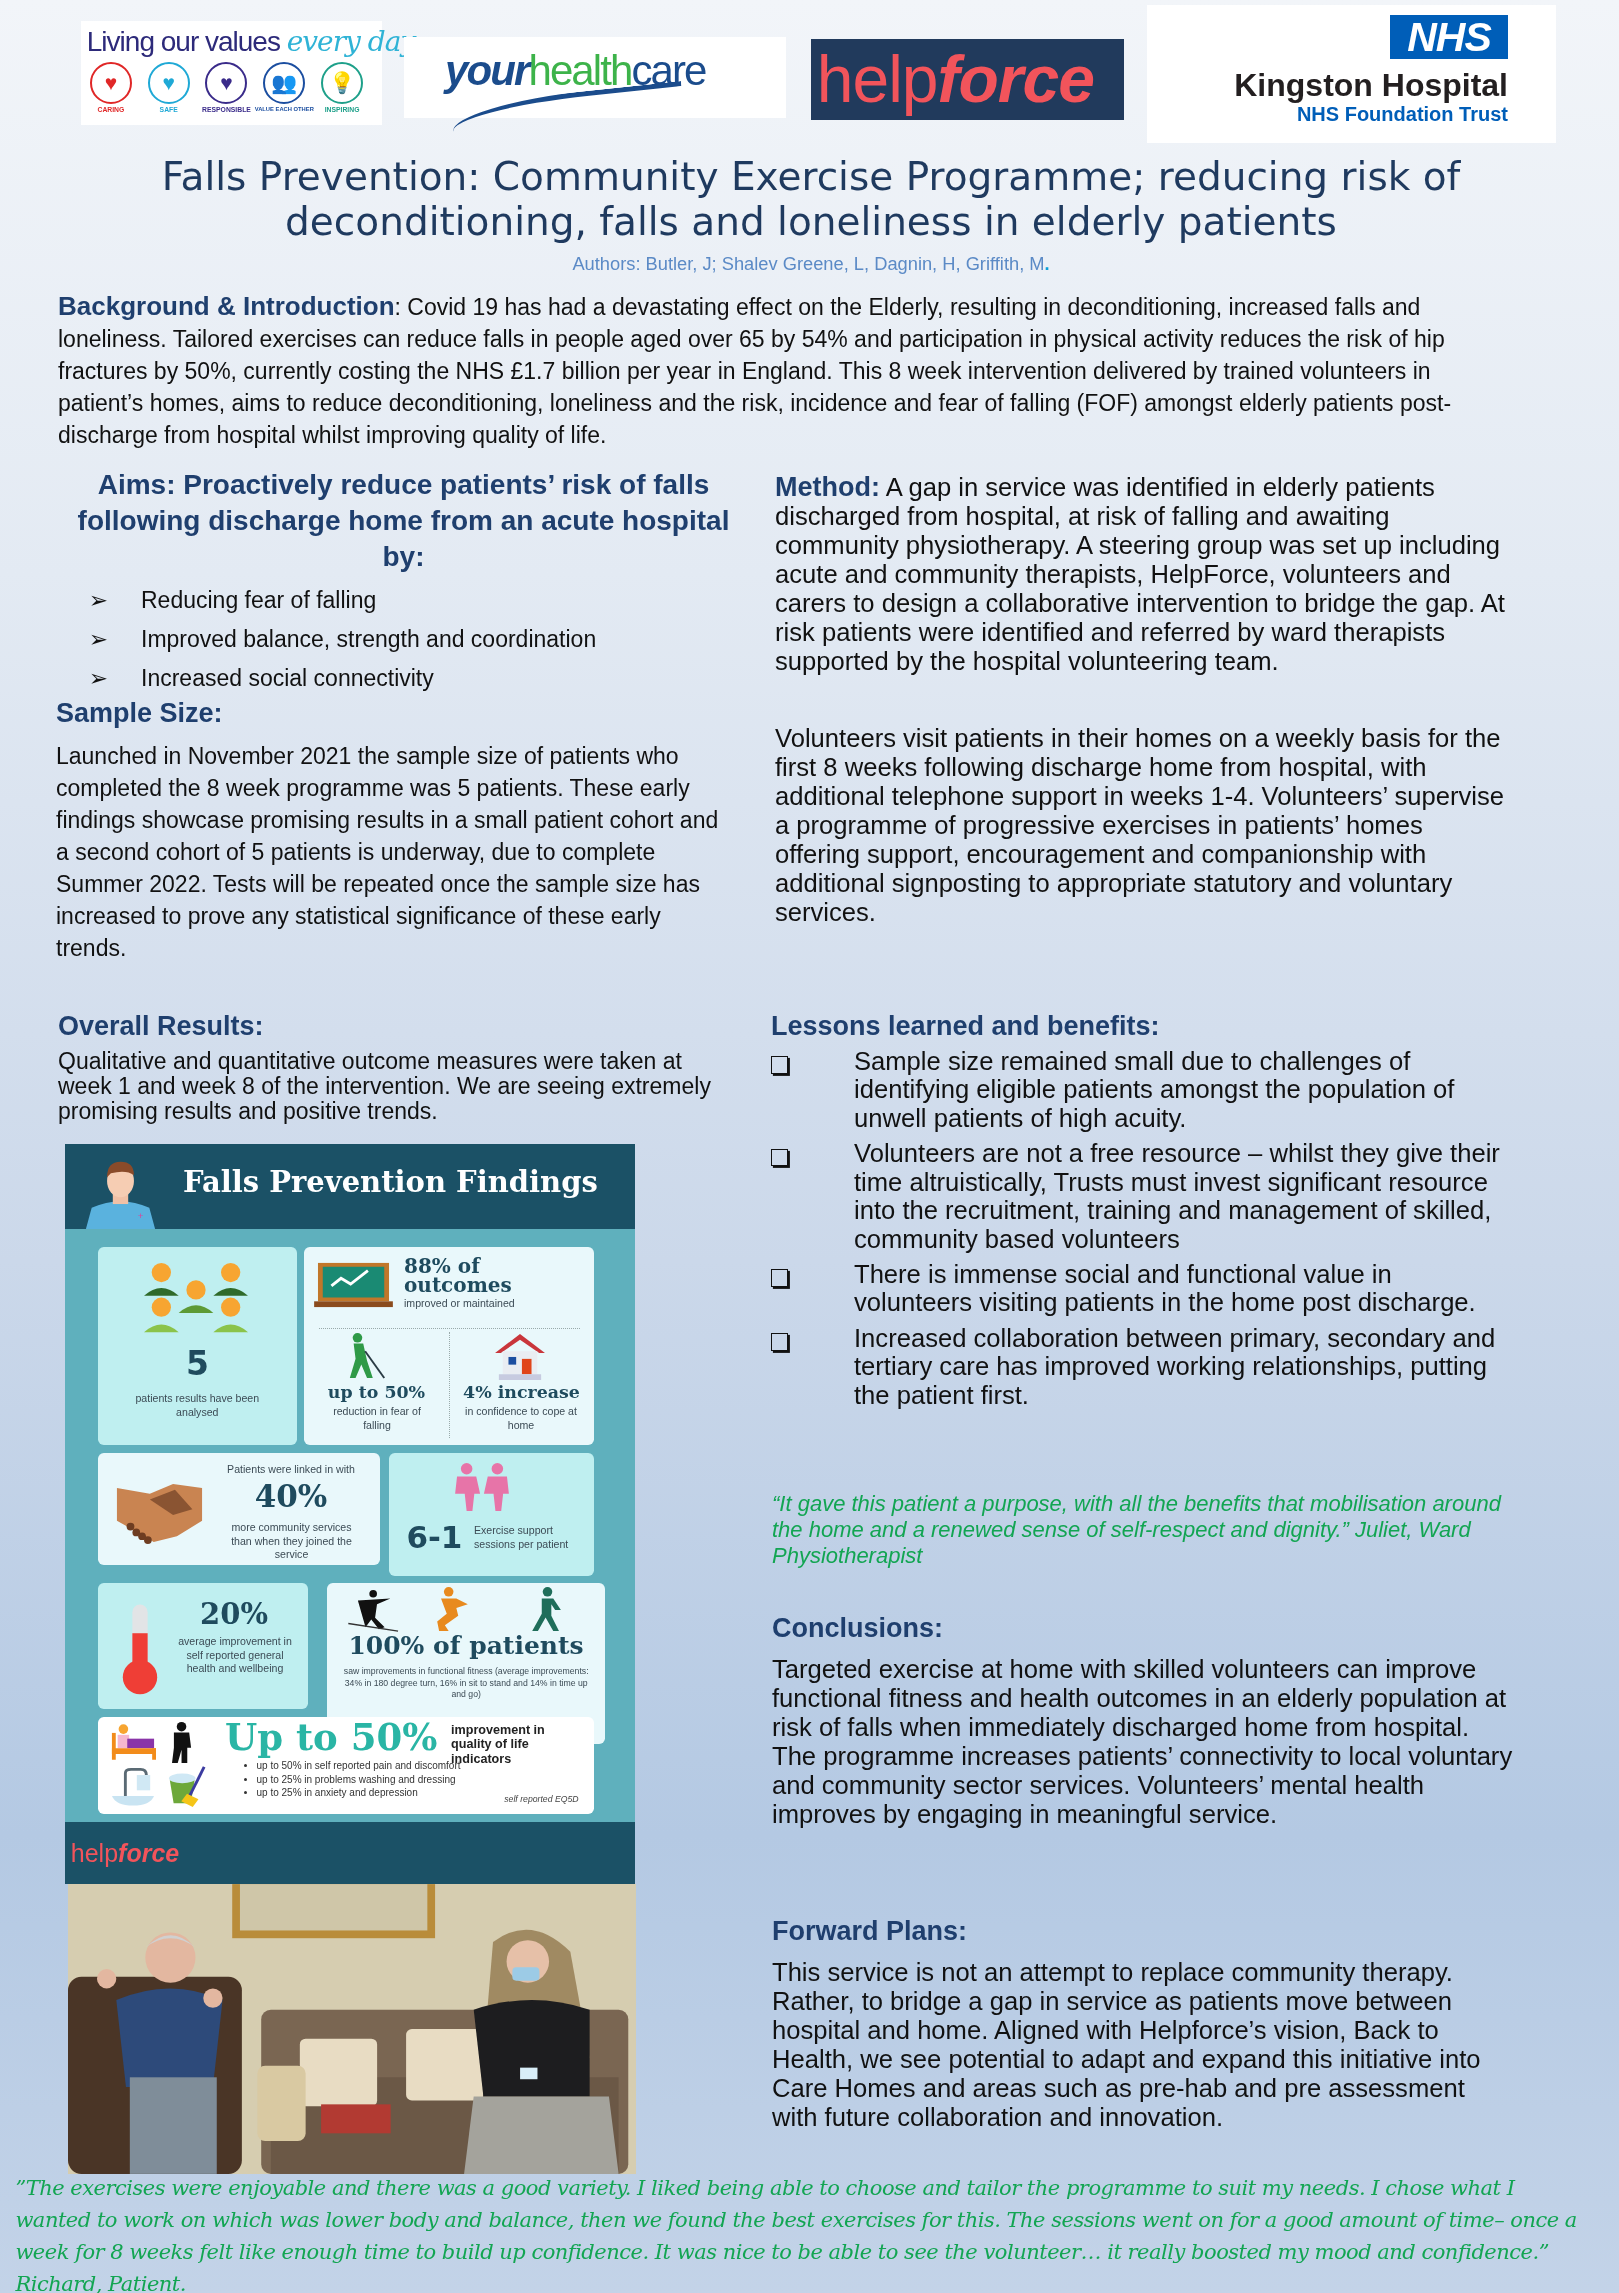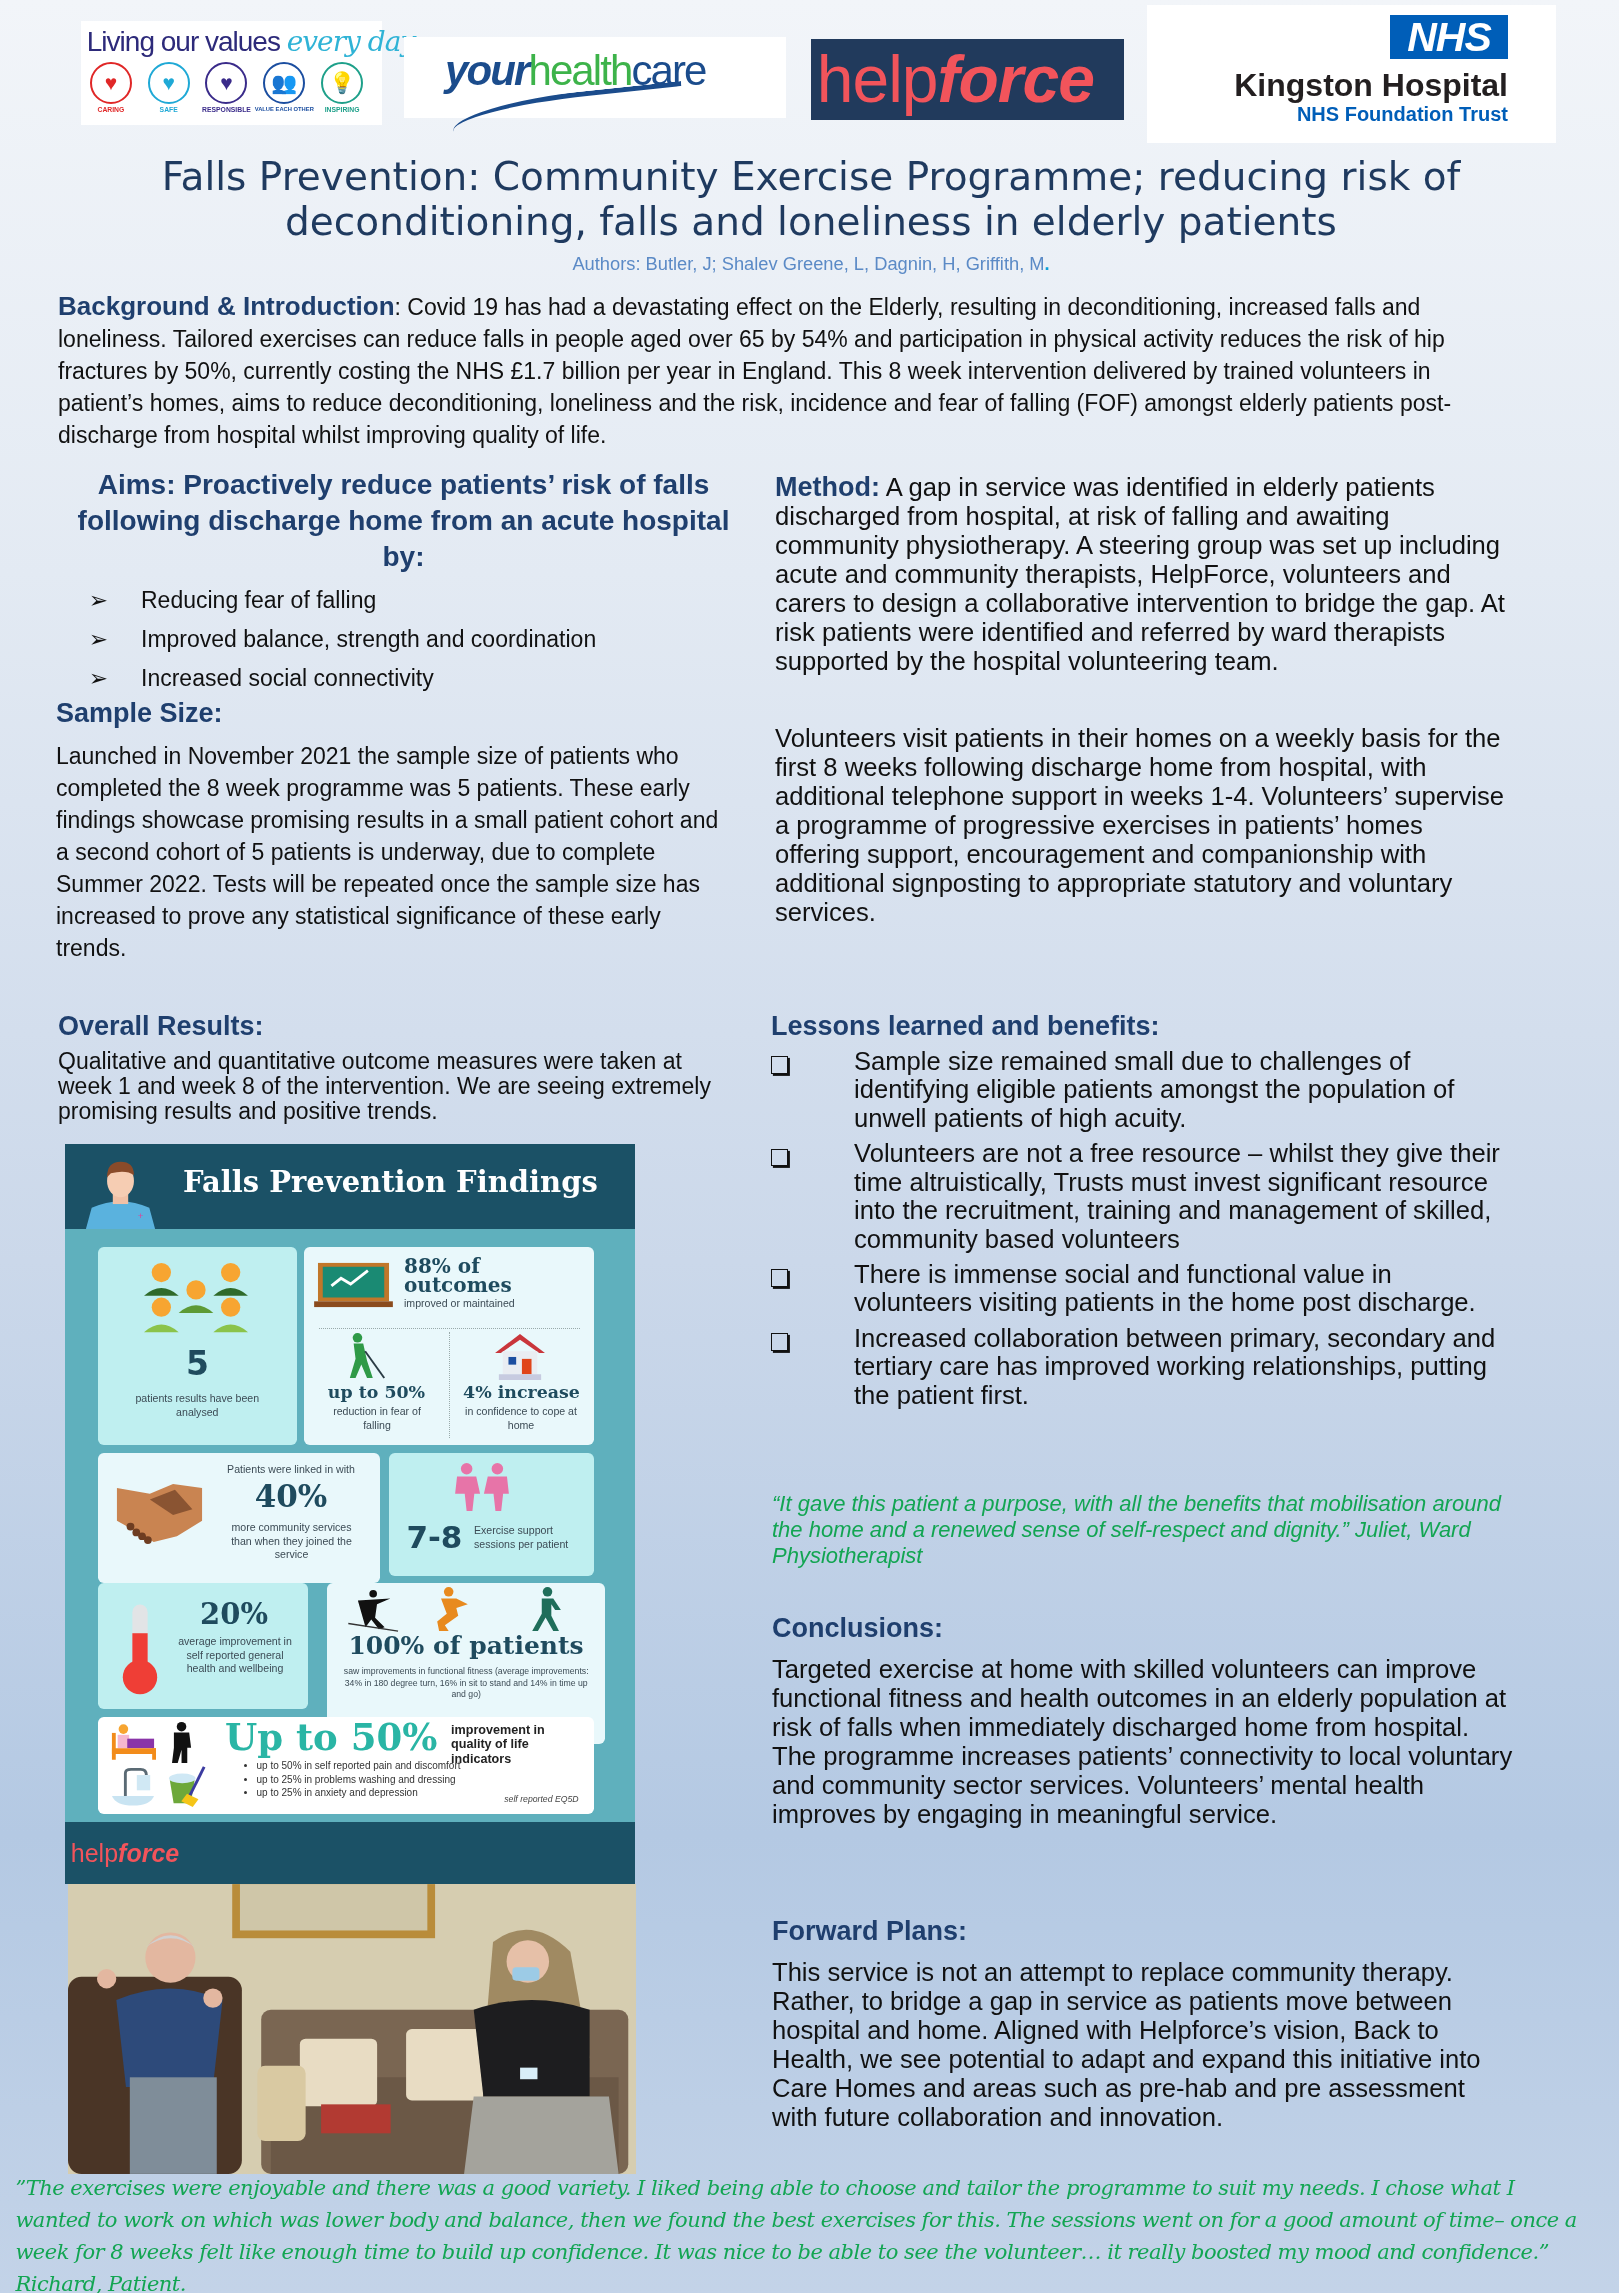--- a/index.html
+++ b/index.html
@@ -214,41 +214,41 @@
       <path d="M28 2 L54 22 L48 22 L28 8 L8 22 L2 22 Z" fill="#c9363b"></path>
         <rect x="10" y="20" width="36" height="24" fill="#e9edf2"></rect>
       <rect x="16" y="26" width="8" height="8" fill="#1b4ea0"></rect>
         <rect x="30" y="28" width="10" height="16" fill="#e0451a"></rect>
       <rect x="6" y="44" width="44" height="6" fill="#c7cbe0"></rect>
     </svg>
     <div class="big" style="position:absolute;left:145px;width:145px;top:135px;text-align:center;font-size:17.4px">4% increase</div>
     <div class="small" style="position:absolute;left:160px;width:114px;top:158px">in confidence to cope at home</div>
   </div>
 
-  <div class="card light" style="left:33px;top:309px;width:282px;height:130px">
+  <div class="card light" style="left:33px;top:309px;width:282px;height:112px">
     <svg style="position:absolute;left:17.4px;top:29px" width="89" height="64" viewBox="0 0 92 66">
       <path d="M2 6 L36 12 L60 2 L90 6 L90 40 L64 56 L40 62 L20 50 L2 40 Z" fill="#c98451"></path>
       <path d="M36 18 L62 8 L80 28 L60 34 Z" fill="#8a5432"></path>
       <circle cx="16" cy="46" r="4" fill="#6e3d21"></circle>
         <circle cx="22" cy="52" r="4" fill="#6e3d21"></circle>
         <circle cx="28" cy="56" r="4" fill="#6e3d21"></circle>
         <circle cx="34" cy="60" r="4" fill="#6e3d21"></circle>
     </svg>
     <div class="small" style="position:absolute;left:116px;width:154px;top:9.7px">Patients were linked in with</div>
     <div class="big" style="position:absolute;left:116px;width:154px;top:25px;text-align:center;font-size:31px">40%</div>
     <div class="small" style="position:absolute;left:126px;width:135px;top:68px">more community services than when they joined the service</div>
   </div>
   <div class="card" style="left:324px;top:309px;width:205px;height:123px">
     <svg style="position:absolute;left:64px;top:9.7px" width="58" height="48" viewBox="0 0 60 50">
       <circle cx="14" cy="6" r="6" fill="#e774a8"></circle>
         <path d="M4 14 L24 14 L28 32 L22 32 L20 50 L14 50 L12 32 L2 32 Z" fill="#e774a8"></path>
       <circle cx="46" cy="6" r="6" fill="#e774a8"></circle>
         <path d="M36 14 L56 14 L58 32 L52 32 L50 50 L44 50 L42 32 L32 32 Z" fill="#e774a8"></path>
     </svg>
-    <div class="big" style="position:absolute;left:17.4px;top:66px;font-family:'DejaVu Sans',sans-serif;font-size:31px">7-8</div>
+    <div class="big" style="position:absolute;left:17.4px;top:66px;font-family:'DejaVu Sans',sans-serif;font-size:31px">6-1</div>
     <div class="small" style="position:absolute;left:85px;width:106px;top:71px;text-align:left">Exercise support sessions per patient</div>
   </div>
 
   <div class="card" style="left:33px;top:439px;width:210px;height:126px">
     <svg style="position:absolute;left:21px;top:17.4px" width="42" height="97" viewBox="0 0 44 100">
       <rect x="14" y="4" width="16" height="66" rx="8" fill="#e2e4e6"></rect>
         <rect x="14" y="34" width="16" height="40" fill="#ef3e36"></rect>
       <circle cx="22" cy="80" r="18" fill="#ef3e36"></circle>
     </svg>
     <div class="big" style="position:absolute;left:73px;width:126px;top:13.5px;text-align:center;font-size:29px">20%</div>

